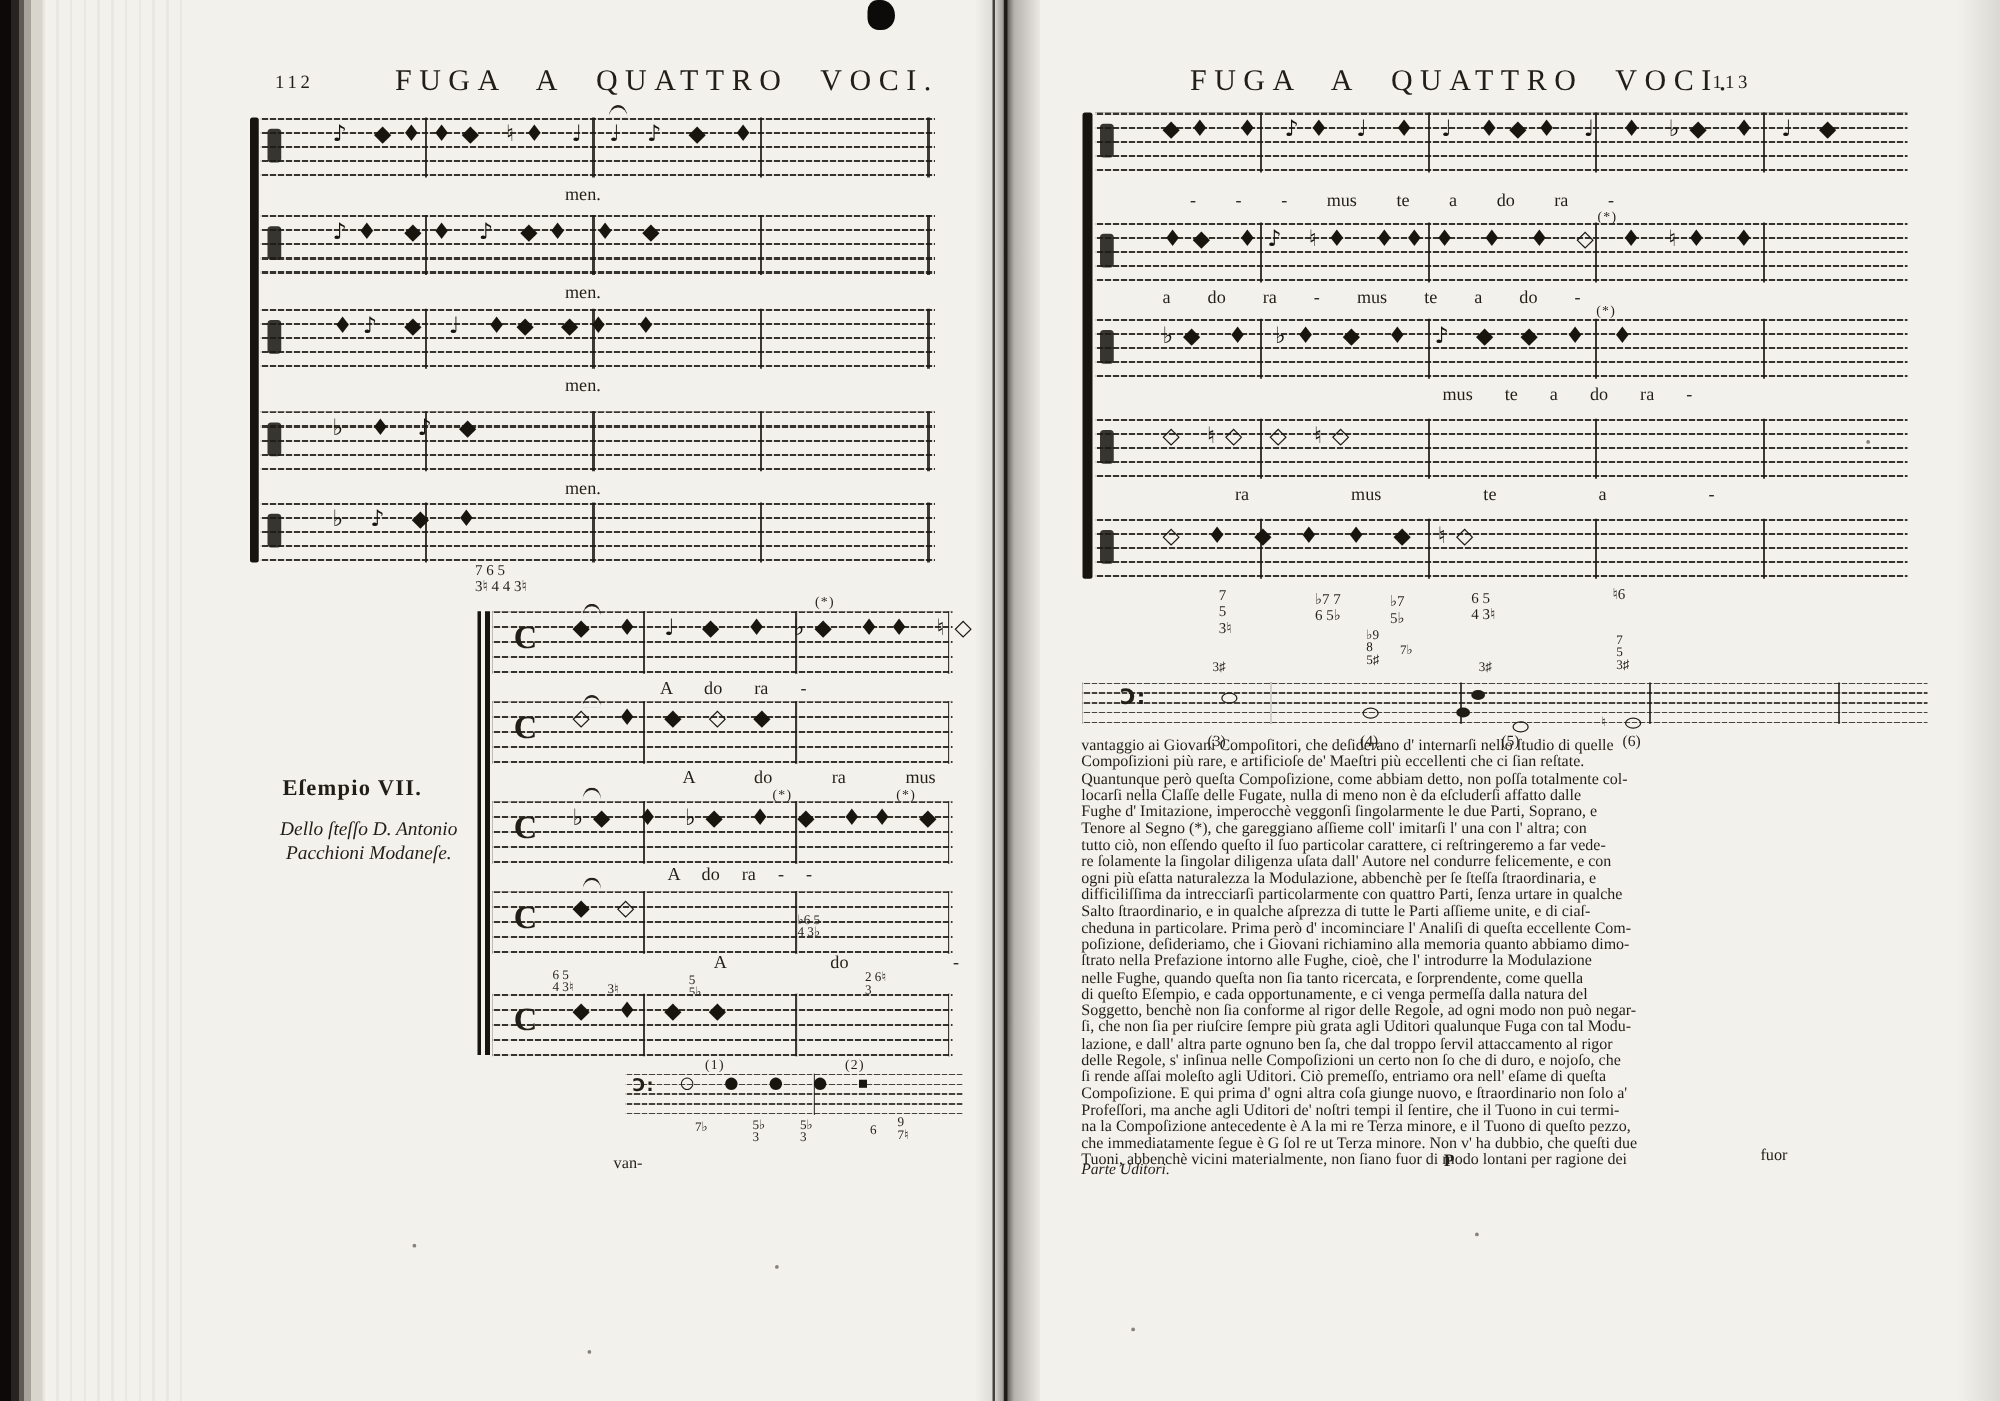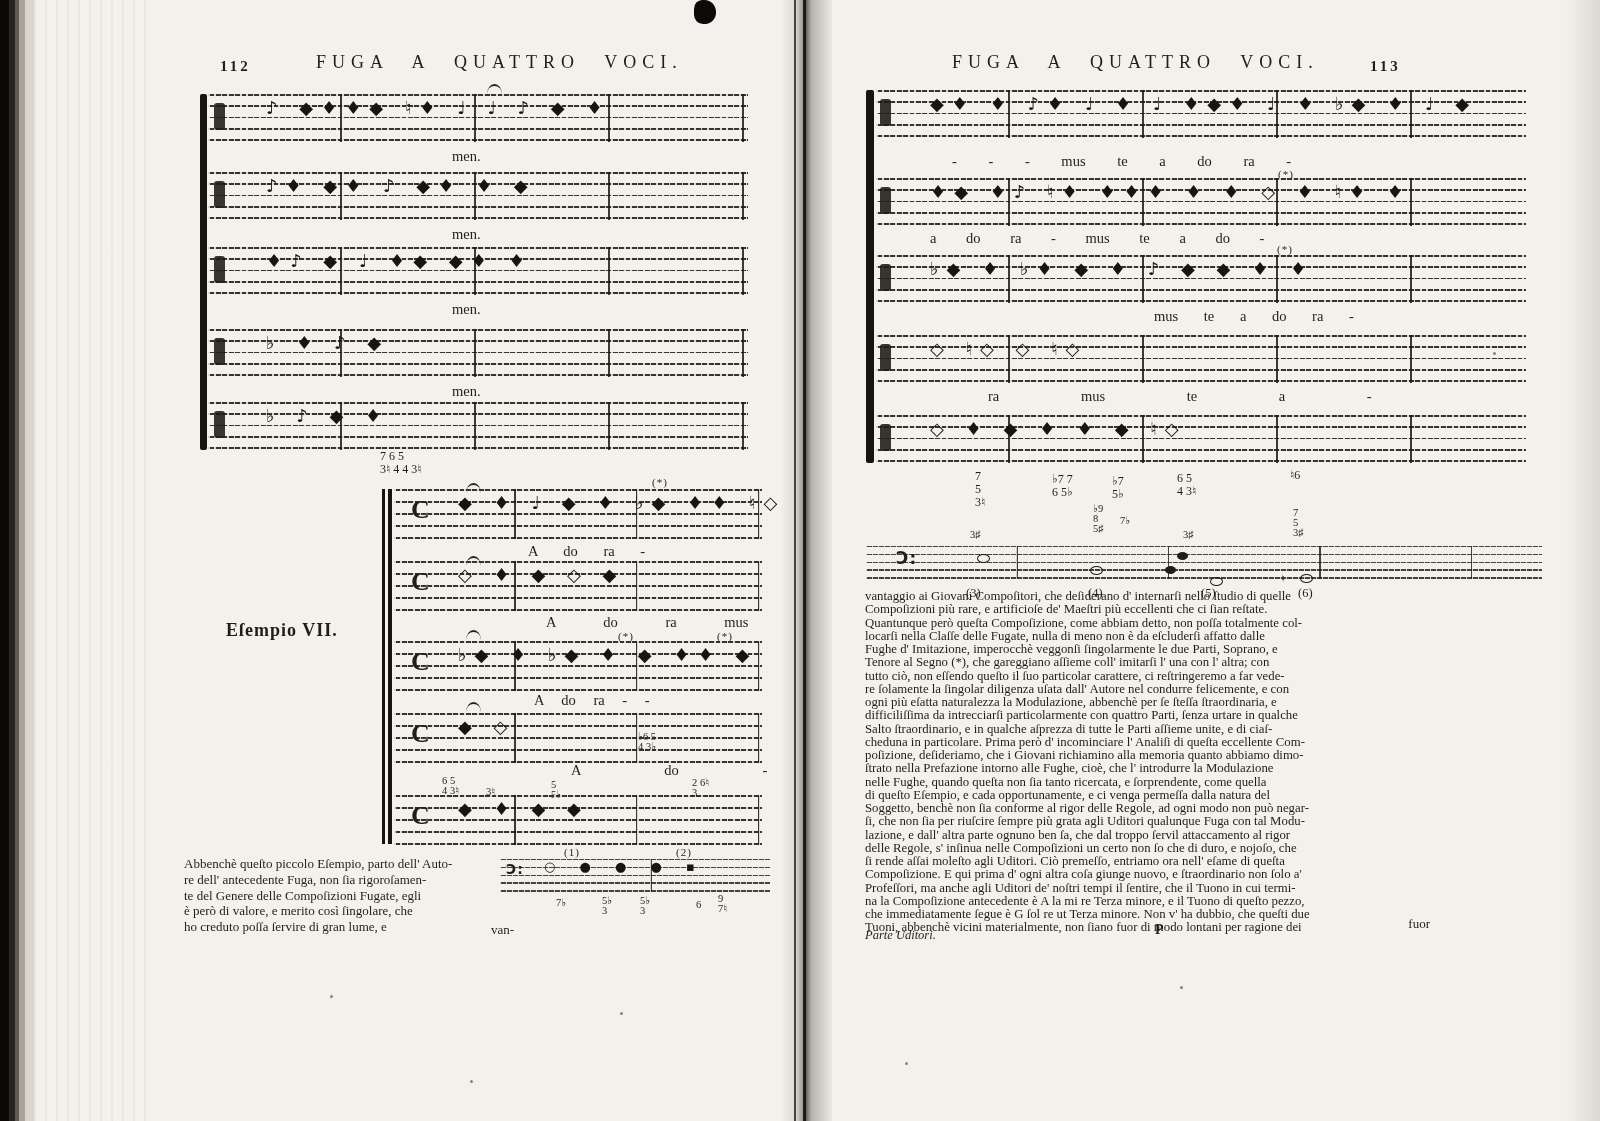--- a/index.html
+++ b/index.html
@@ -15,22 +15,22 @@
         background:repeating-linear-gradient(90deg,rgba(40,36,30,.10) 0 2px,rgba(0,0,0,0) 2px 11px)}
   .gutter{position:absolute;left:780px;top:0;width:52px;height:1121px;
         background:linear-gradient(90deg,rgba(20,16,12,0) 0,rgba(20,16,12,.10) 30%,rgba(20,16,12,.42) 46%,rgba(20,16,12,.60) 51%,rgba(20,16,12,.28) 60%,rgba(20,16,12,.04) 100%)}
   .gline1{position:absolute;left:14px;top:0;width:2px;height:1121px;background:rgba(18,14,10,.75)}
   .gline2{position:absolute;left:23px;top:0;width:3px;height:1121px;background:rgba(10,8,6,.85)}
   .edgeR{position:absolute;right:0;top:0;width:34px;height:1121px;
         background:linear-gradient(90deg,rgba(0,0,0,0),rgba(0,0,0,.10))}
   .blobA{position:absolute;left:694px;top:0;width:22px;height:24px;background:#0d0b09;border-radius:42% 58% 55% 45%}
   .speck{position:absolute;width:3px;height:3px;background:#6c665c;border-radius:50%;opacity:.8}
   
-  .runhead{position:absolute;font-size:18px;letter-spacing:6px;word-spacing:14px;text-align:left;white-space:nowrap}
-  .pgnum{position:absolute;font-size:15px;letter-spacing:3px;font-weight:bold}
+  .runhead{position:absolute;font-size:24px;letter-spacing:6px;word-spacing:14px;text-align:left;white-space:nowrap}
+  .pgnum{position:absolute;font-size:15px;letter-spacing:3px;font-weight:normal}
   .heading{position:absolute;font-weight:bold;font-size:18px;letter-spacing:1px}
   .caption{position:absolute;font-style:italic;font-size:15.5px;line-height:19px;text-align:center;white-space:pre-line}
   .para{position:absolute;font-size:13px;line-height:15.8px;white-space:pre-line}
   .body-text{position:absolute;font-size:12.8px;line-height:13.25px;white-space:pre-line}
   .catch{position:absolute;font-size:13px;text-align:right}
   .footsig{position:absolute;font-style:italic;font-size:12.5px}
   .gather{position:absolute;font-size:14px;font-weight:bold}
   
   .staff{position:absolute}
   .st48{height:48px;background-image:
@@ -96,20 +96,22 @@
   <div class="lyric" style="left:416px;top:383px">men.</div>
 
   <div class="staff st48" style="left:172px;top:402px;width:540px">
     <span class="blob" style="left:6px;top:9px"></span>
     <span class="notes" style="left:58px">♭ ♪ ◆ ♦</span>
   </div>
   <div class="figs" style="left:344px;top:450px">7   6 5
 3♮ 4 4 3♮</div>
 
   <div class="heading" style="left:190px;top:620px">Eſempio VII.</div>
+  <div class="caption" style="left:144px;top:654px;width:230px">Dello ſteſſo D. Antonio
+Pacchioni Modaneſe.</div>
 
   <div class="dbar" style="left:346px;top:489px;height:355px"></div>
   <div class="ferm" style="left:430px;top:483px"></div>
   <div class="ferm" style="left:430px;top:556px"></div>
   <div class="ferm" style="left:430px;top:630px"></div>
   <div class="ferm" style="left:430px;top:702px"></div>
   <div class="mark" style="left:616px;top:476px">(*)</div>
   <div class="mark" style="left:582px;top:630px">(*)</div>
   <div class="mark" style="left:681px;top:630px">(*)</div>
 
@@ -162,25 +164,20 @@
     <div class="figs small" style="left:56px;top:52px">7♭</div>
     <div class="figs small" style="left:102px;top:50px">5♭
 3</div>
     <div class="figs small" style="left:140px;top:50px">5♭
 3</div>
     <div class="figs small" style="left:196px;top:54px">6</div>
     <div class="figs small" style="left:218px;top:48px">9
 7♮</div>
   </div>
 
-  <div class="para" style="left:148px;top:856px;width:336px">Abbenchè queſto piccolo Eſempio, parto dell' Auto-
-re dell' antecedente Fuga, non ſia rigoroſamen-
-te del Genere delle Compoſizioni Fugate, egli
-è però di valore, e merito così ſingolare, che
-ho creduto poſſa ſervire di gran lume, e</div>
   <div class="catch" style="left:148px;top:922px;width:330px">van-</div>
 </div>
 
 <div class="page" style="left:812px;width:788px">
 
   <div class="runhead" style="left:140px;top:52px;width:380px">FUGA A QUATTRO VOCI.</div>
   <div class="pgnum" style="left:558px;top:58px">113</div>
 
   <div class="sysbar" style="left:54px;top:90px;height:373px;width:8px"></div>
 

